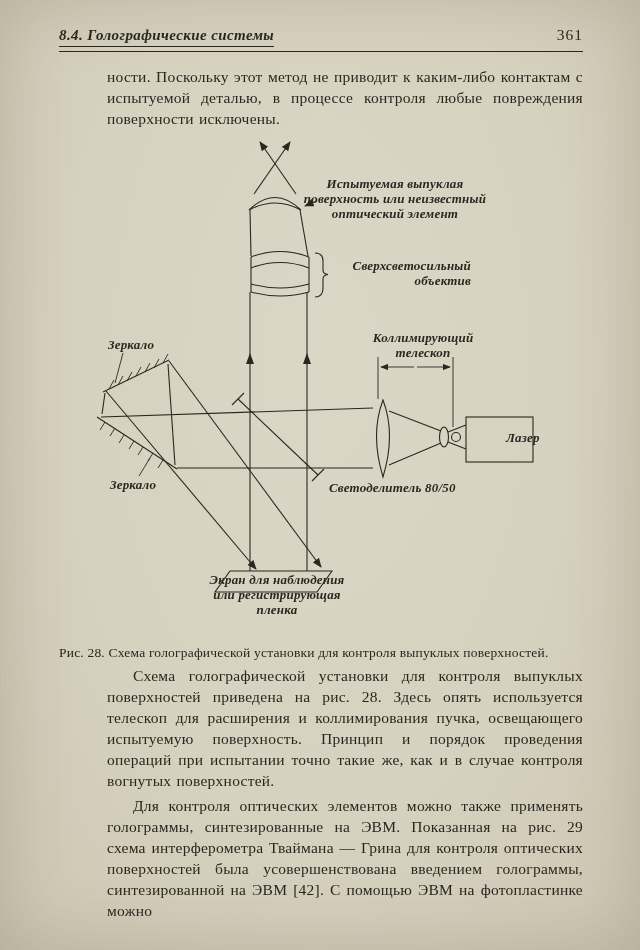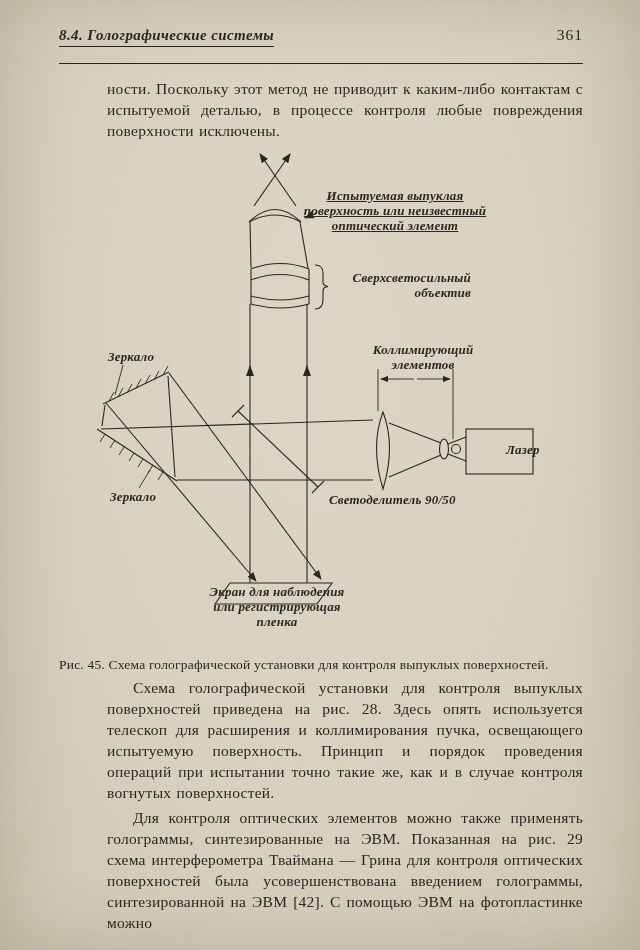--- a/index.html
+++ b/index.html
@@ -7,36 +7,36 @@
   body {
     position:relative; overflow:hidden;
     background: radial-gradient(ellipse at 50% 38%, #dcd6c6 0%, #d7d1c0 55%, #cdc6b2 100%);
     font-family:"Liberation Serif", serif;
     color:#2a2721;
   }
   .vignette { position:absolute; inset:0; box-shadow: inset 0 0 70px rgba(90,80,55,0.22); pointer-events:none; }
   .page { position:absolute; inset:0; padding:26px 57px 0 59px; }
 
   .running-head { display:flex; justify-content:space-between; align-items:baseline;
-    font-size:15px; padding-bottom:16px; border-bottom:1.2px solid #2a2721; }
+    font-size:15px; padding-bottom:4px; border-bottom:1.2px solid #2a2721; }
   .running-head .sec { font-style:italic; font-weight:bold; letter-spacing:.4px;
     border-bottom:1px solid #2a2721; padding-bottom:2px; }
   .running-head .pgnum { font-size:15.5px; letter-spacing:1px;text-align:right; }
 
   .body-text { margin-top:12px; font-size:15.5px; line-height:21px; text-align:justify;
     letter-spacing:.25px; word-spacing:1px;margin-left:48px; }
   .body-text.indent { text-indent:26px; margin-top:4px; }
   .body-text.first { margin-top:14px; }
 
   .figure { position:relative; width:524px; height:505px; margin-top:2px; }
   .figure svg { position:absolute; left:0; top:0; }
 
   .fig-label { position:absolute; font-size:13px; font-style:italic; font-weight:bold;
     line-height:15px; white-space:pre-line; letter-spacing:.2px; }
-  .lbl-test      { left:236px; top:45px;  width:200px; text-align:center;text-decoration:underline; }
+  .lbl-test      { left:236px; top:45px;  width:200px; text-align:center; }
   .lbl-objective { left:272px; top:127px; width:140px; text-align:right; }
   .lbl-telescope { left:304px; top:199px; width:120px; text-align:center; }
   .lbl-laser     { left:407px; top:299px; width:67px;  text-align:center;padding-left:40px; }
   .lbl-mirror-t  { left:40px;  top:206px; width:64px;  text-align:center; }
   .lbl-mirror-b  { left:42px;  top:346px; width:64px;  text-align:center; }
   .lbl-splitter  { left:270px; top:349px; width:190px; text-align:left; }
   .lbl-screen    { left:138px; top:441px; width:160px; text-align:center; }
 
   .caption { margin-top:8px; font-size:13.5px; line-height:17px; letter-spacing:.2px; }
 </style>
@@ -161,29 +161,29 @@
         <polygon points="244,233 248,222 252,233"></polygon>
       </g>
     </svg>
 
     <div class="fig-label lbl-test">Испытуемая выпуклая
 поверхность или неизвестный
 оптический элемент</div>
     <div class="fig-label lbl-objective">Сверхсветосильный
 объектив</div>
     <div class="fig-label lbl-telescope">Коллимирующий
-элементов</div>
+телескоп</div>
     <div class="fig-label lbl-laser">Лазер</div>
     <div class="fig-label lbl-mirror-t">Зеркало</div>
     <div class="fig-label lbl-mirror-b">Зеркало</div>
-    <div class="fig-label lbl-splitter">Светоделитель 90/50</div>
+    <div class="fig-label lbl-splitter">Светоделитель 80/50</div>
     <div class="fig-label lbl-screen">Экран для наблюдения
 или регистрирующая
 пленка</div>
   </div>
 
-  <p class="caption">Рис. 45. Схема голографической установки для контроля выпуклых поверхностей.</p>
+  <p class="caption">Рис. 28. Схема голографической установки для контроля выпуклых поверхностей.</p>
 
   <p class="body-text indent">Схема голографической установки для контроля выпуклых поверхностей приведена на рис. 28. Здесь опять используется телескоп для расширения и коллимирования пучка, освещающего испытуемую поверхность. Принцип и порядок проведения операций при испытании точно такие же, как и в случае контроля вогнутых поверхностей.</p>
   <p class="body-text indent">Для контроля оптических элементов можно также применять голограммы, синтезированные на ЭВМ. Показанная на рис. 29 схема интерферометра Тваймана — Грина для контроля оптических поверхностей была усовершенствована введением голограммы, синтезированной на ЭВМ [42]. С помощью ЭВМ на фотопластинке можно</p>
 
 </div>
 <div class="vignette"></div>
 
 </body></html>

